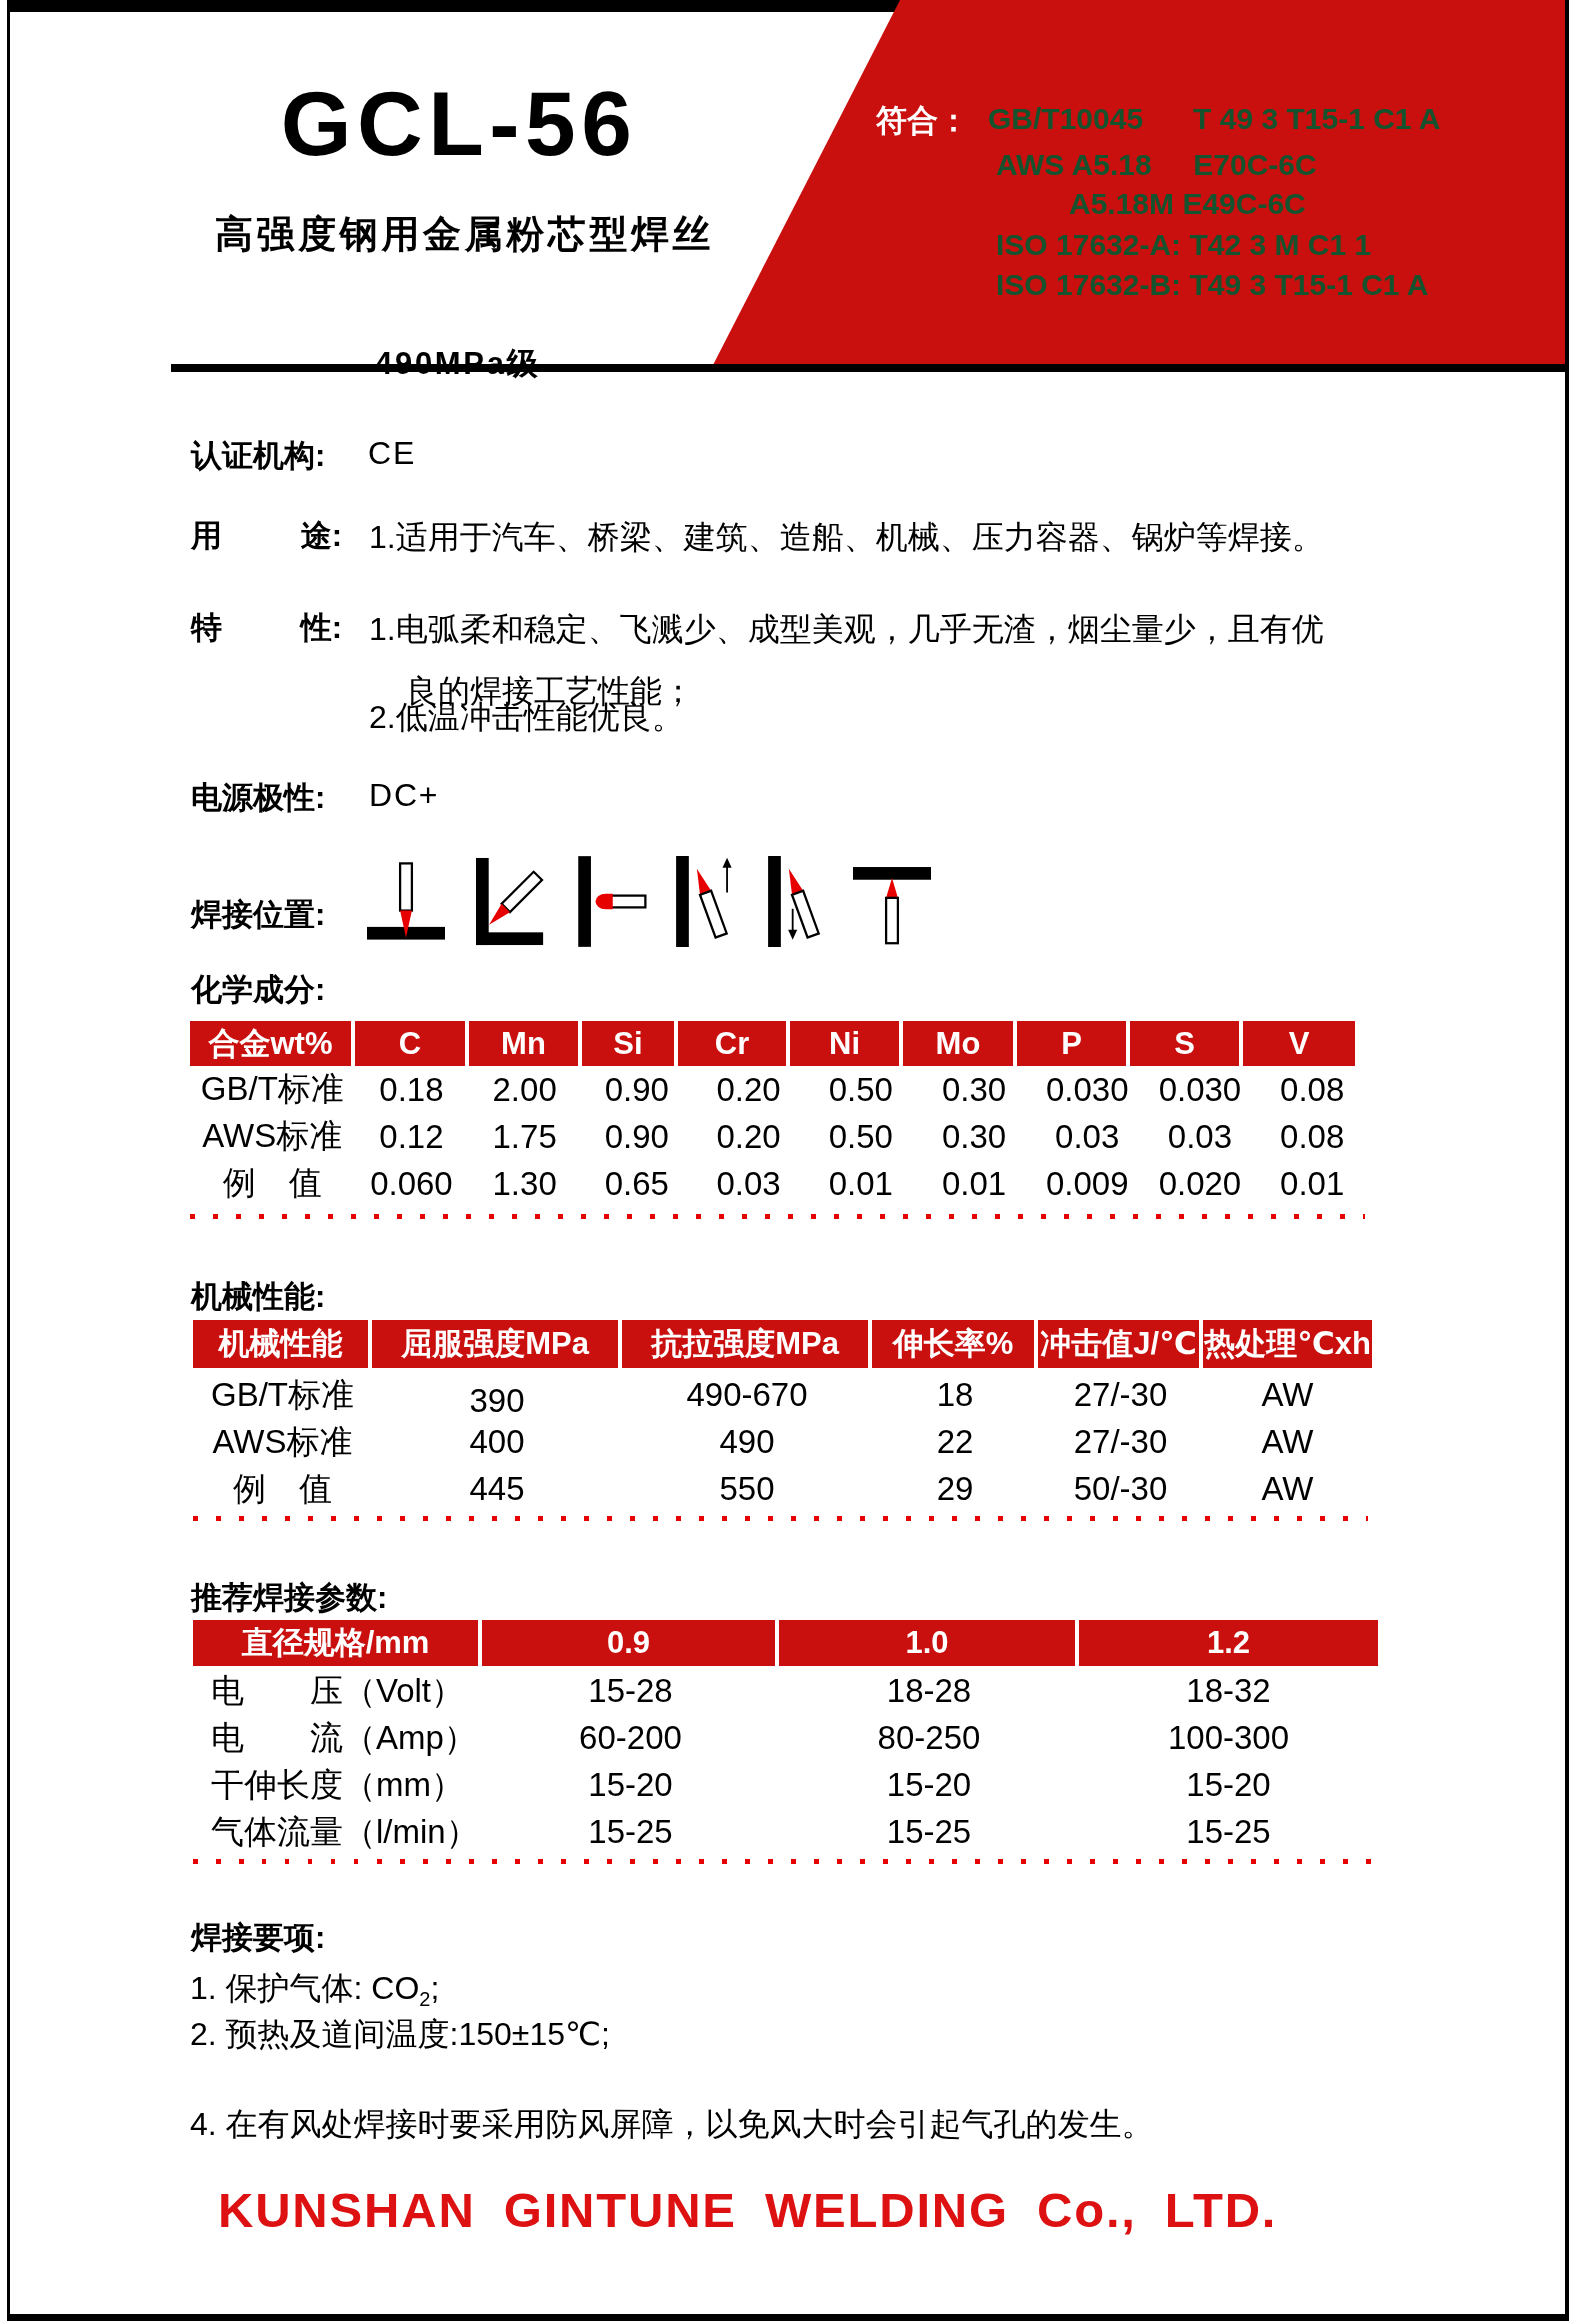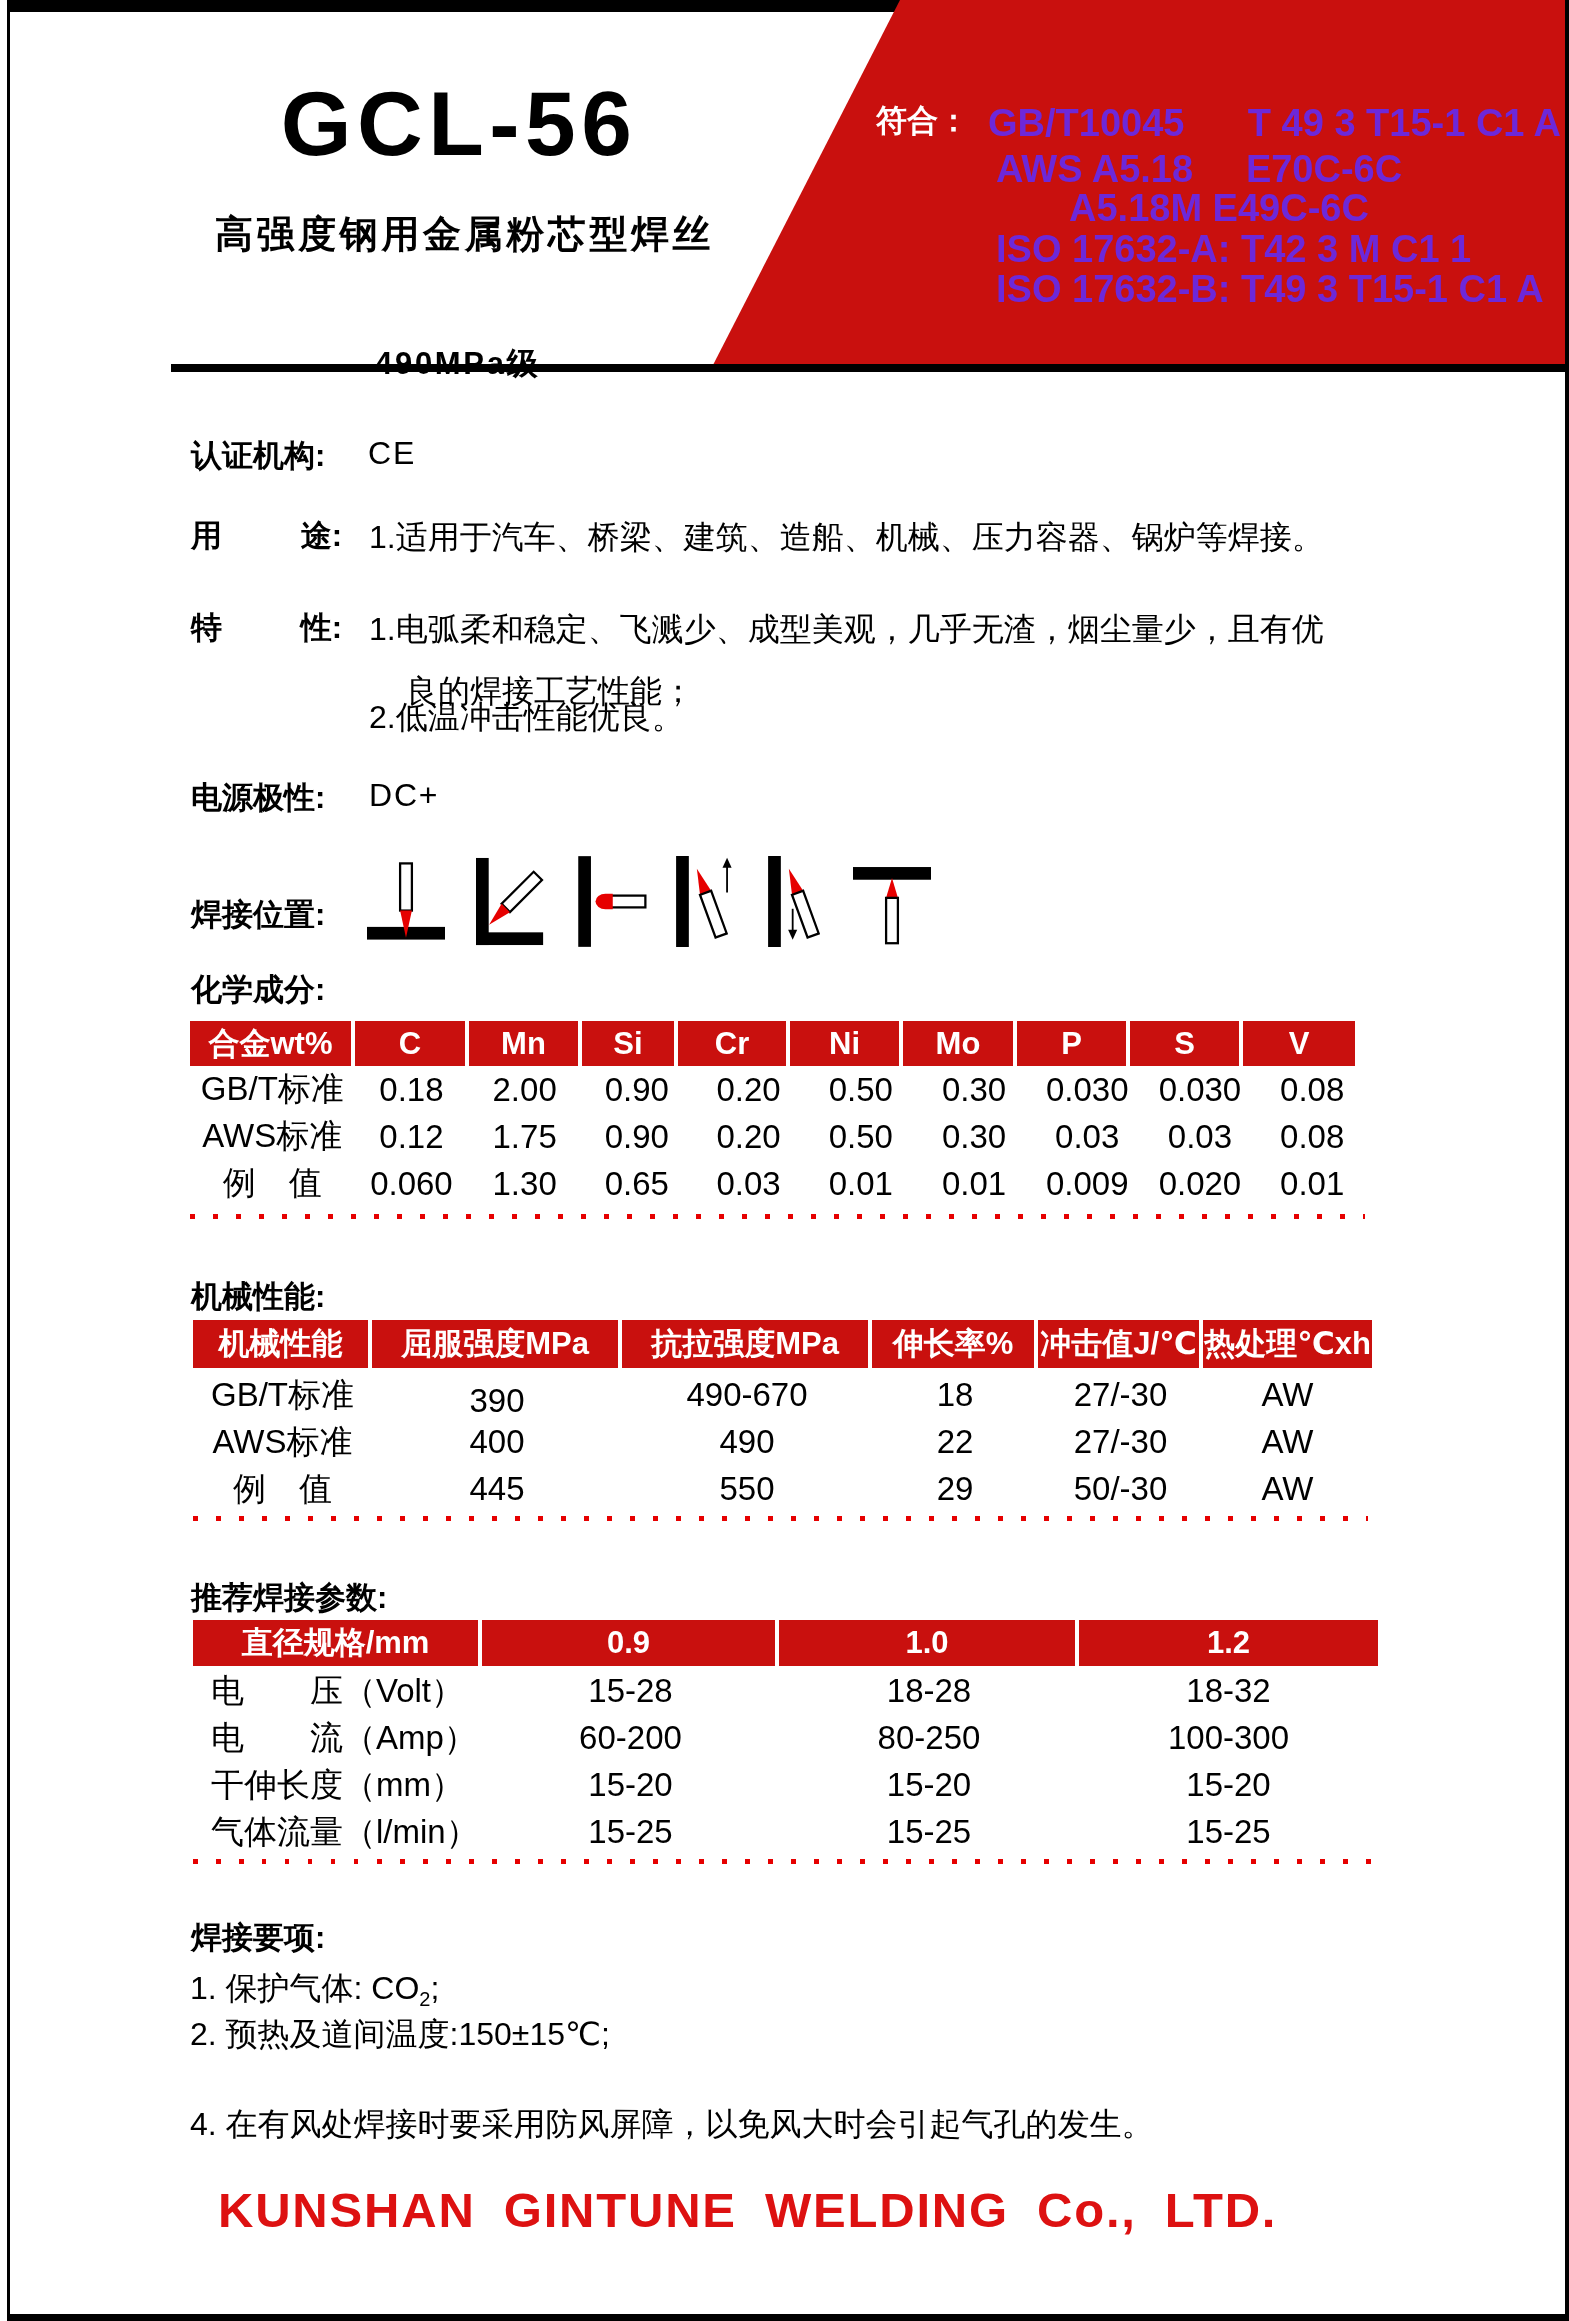--- a/index.html
+++ b/index.html
@@ -12,21 +12,21 @@
   .frame-top{left:7.3px;top:0;width:1562px;height:11.8px;background:#000;}
   .frame-bottom{left:7.3px;top:2314px;width:1562px;height:7.3px;background:#000;}
   .frame-left{left:7.3px;top:0;width:2.7px;height:2321px;background:#000;}
   .frame-right{left:1565px;top:0;width:4.5px;height:2321px;background:#000;z-index:30;}
   
   .banner{
     left:713px;top:0;width:856px;height:365px;background:#c9100e;
     clip-path:polygon(187px 0,856px 0,856px 365px,0 365px);z-index:5;
   }
   .banner-label{left:876px;top:100px;font-size:31px;font-weight:bold;color:#fff;z-index:6;}
-  .banner-line{font-size:38px;font-weight:bold;color:#6d28d9;z-index:6;white-space:pre;}
+  .banner-line{font-size:30px;font-weight:bold;color:#14532d;z-index:6;white-space:pre;}
   .header-rule{left:171px;top:364px;width:1398px;height:8.2px;background:#000;z-index:7;}
   .title{left:268px;top:78px;width:382px;text-align:center;font-size:91px;font-weight:bold;letter-spacing:5.5px;line-height:1;}
   .subtitle{left:215px;top:209px;font-size:38px;font-weight:bold;letter-spacing:3.6px;}
   .grade{left:375px;top:298px;font-size:31px;font-weight:bold;letter-spacing:2.7px;margin-top:45px;}
   
   .lbl{font-size:31px;font-weight:bold;}
   .jlabel{display:flex;justify-content:space-between;width:151px;}
   .val{font-size:32px;letter-spacing:1.8px;}
   .body-text{font-size:32px;line-height:44px;}
   

